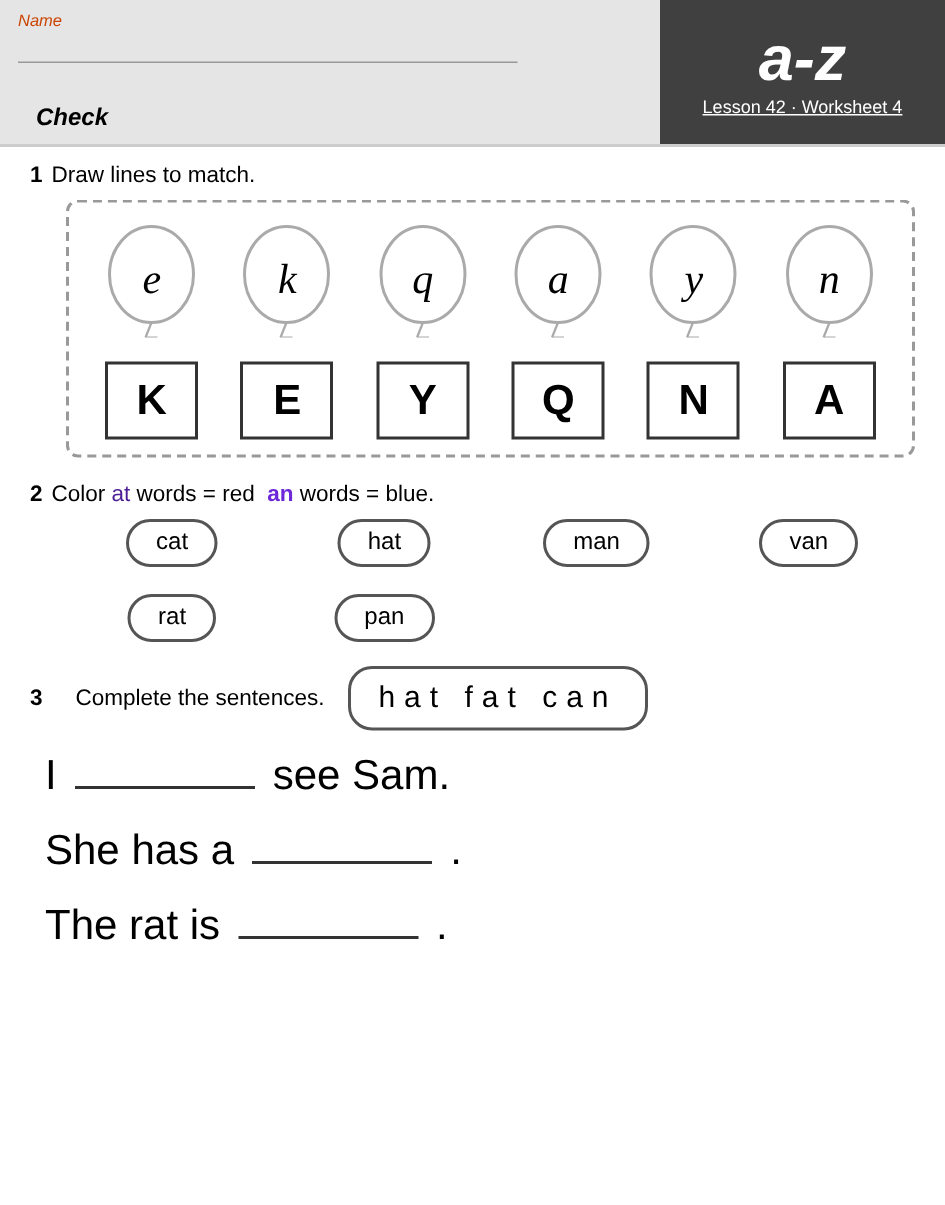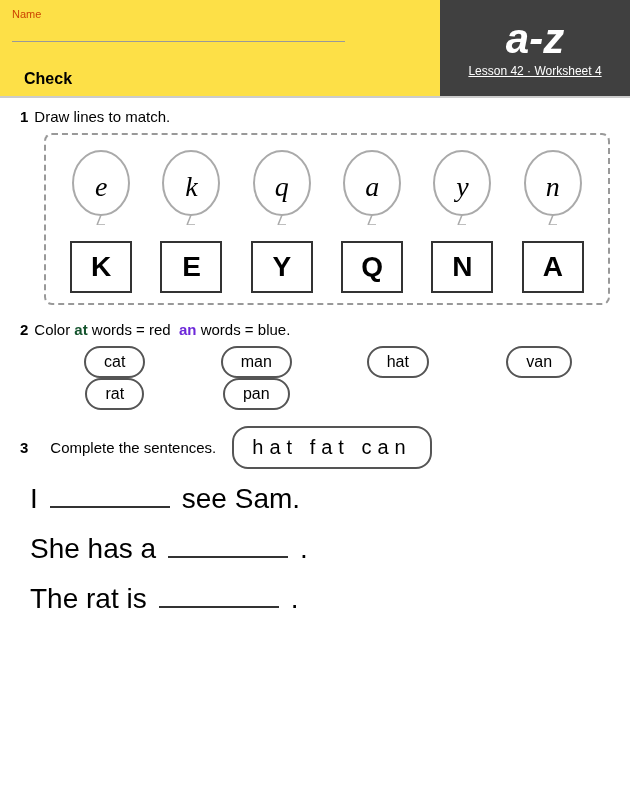--- a/index.html
+++ b/index.html
@@ -14,21 +14,22 @@
 
     
     .header {
       display: flex;
       align-items: stretch;
       border-bottom: 2px solid #ccc;
     }
     .name-section {
       flex: 1;
       padding: 8px 12px 4px 12px;
-      background: #fde047;
+      background: #e5e5e5;
+      font-style: italic;
     }
     .name-label {
       font-size: 11px;
       color: #cc4400;
       display: block;
       margin-bottom: 4px;
     }
     .name-line {
       border-bottom: 1px solid #999;
       height: 18px;
@@ -82,21 +83,21 @@
     .section-number {
       font-weight: bold;
       font-size: 15px;
       margin-right: 6px;
       color: #000;
     }
     .section-instruction {
       font-size: 15px;
       color: #000;
     }
-    .section-instruction .red { color: #14532d; font-weight: bold; }
+    .section-instruction .red { color: #4c1d95; font-weight: normal; }
     .section-instruction .blue { color: #6d28d9; font-weight: bold; }
 
     
     .balloon-area {
       border: 2px dashed #999;
       border-radius: 8px;
       padding: 14px 10px 10px 10px;
       margin-left: 24px;
     }
     .balloon-row {
@@ -143,21 +144,21 @@
       justify-content: center;
       font-size: 28px;
       font-weight: bold;
       font-family: Arial, sans-serif;
     }
 
     
     .words-grid {
       display: grid;
       grid-template-columns: repeat(4, 1fr);
-      gap: 0 0;
+      gap: 18px 0;
       margin-left: 24px;
       margin-top: 6px;
       text-align: center;
     }
     .word-pill {
       display: flex;
       align-items: center;
       justify-content: center;
     }
     .word-pill span {
@@ -303,24 +304,24 @@
       <span class="section-number">2</span>
       <span class="section-instruction">
         Color <span class="red">at</span> words = red &nbsp;<span class="blue">an</span> words = blue.
       </span>
     </div>
     <div class="words-grid">
       <div class="word-pill">
           <span>cat</span>
         </div>
       <div class="word-pill">
+          <span>hat</span>
+        </div>
+      <div class="word-pill">
           <span>man</span>
-        </div>
-      <div class="word-pill">
-          <span>hat</span>
         </div>
       <div class="word-pill">
           <span>van</span>
         </div>
       <div class="word-pill">
           <span>rat</span>
         </div>
       <div class="word-pill">
           <span>pan</span>
         </div>

